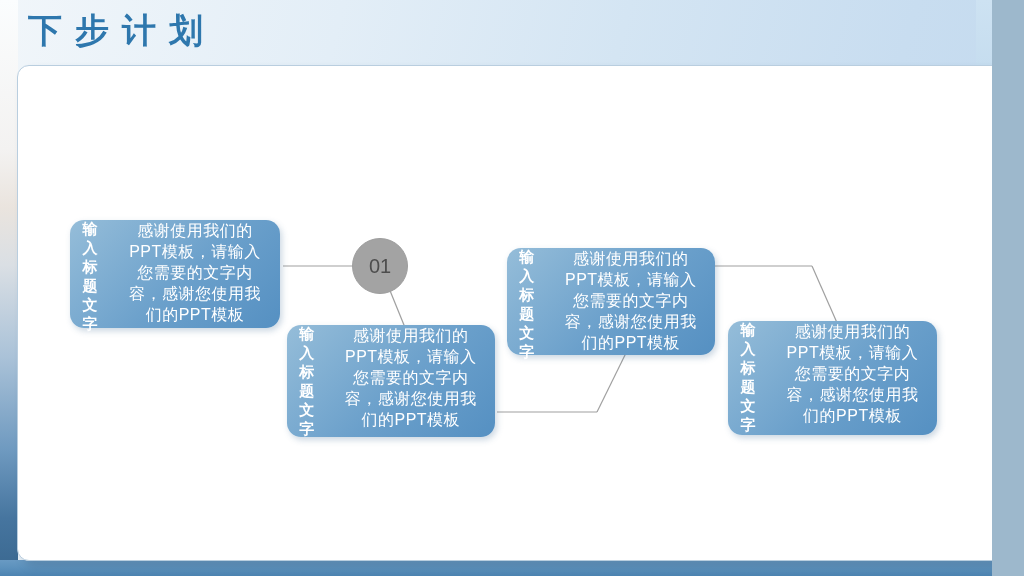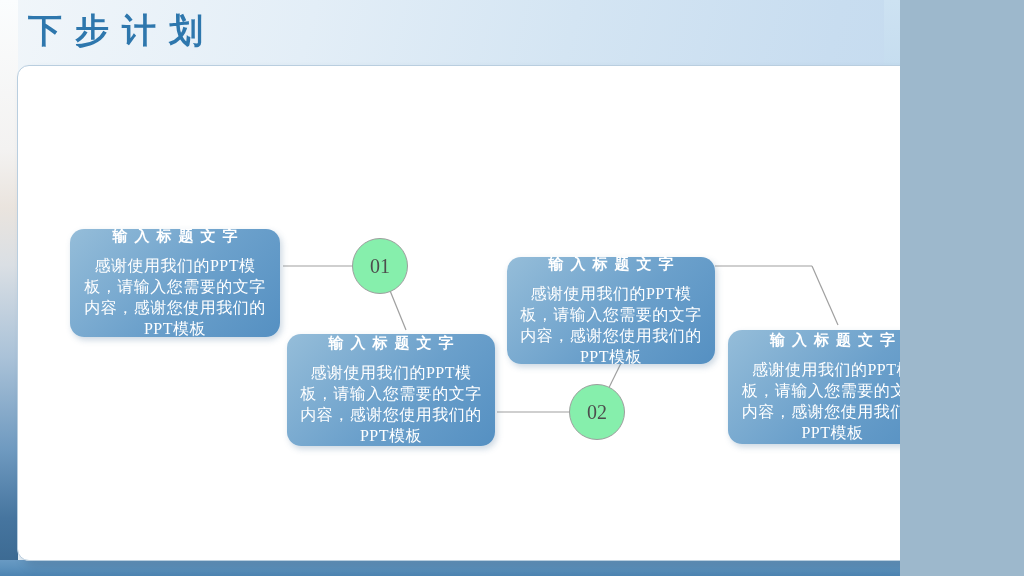--- a/index.html
+++ b/index.html
@@ -1,18 +1,18 @@
 <!DOCTYPE html>
 <html><head>
 <meta charset="utf-8">
 <style>
   html,body{margin:0;padding:0;background:#9db8cc;}
   .slide{
-    position:relative;width:900px;height:576px;overflow:hidden;
-    font-family:Liberation Serif, serif;
+    position:relative;width:992px;height:576px;overflow:hidden;
+    font-family:Liberation Sans, sans-serif;
   }
   
   .bg-base{
     position:absolute;inset:0;
     background:linear-gradient(105deg,#f1f6fa 0%,#e3eef7 30%,#d4e5f3 55%,#c8ddf0 80%,#c2d9ee 100%);
   }
   .bg-left{
     position:absolute;left:0;top:0;width:18px;height:100%;
     background:linear-gradient(180deg,#fbfdfe 0%,#f3f2f1 26%,#eae4de 36%,#dadfe4 46%,#aac2d8 62%,#6f9ac0 78%,#46759f 90%,#39678f 100%);
   }
@@ -38,40 +38,39 @@
     box-sizing:border-box;
   }
   
   .connectors{position:absolute;left:0;top:0;width:1024px;height:576px;pointer-events:none;}
   .connectors line{stroke:#a0a0a0;stroke-width:1.2;}
   
   .card{
     position:absolute;box-sizing:border-box;border-radius:14px;
     background:linear-gradient(135deg,#95bdd9 0%,#6ba0cb 55%,#5590c2 100%);
     box-shadow:2px 3px 6px rgba(70,110,150,0.28);
-    color:#ffffff;display:flex;flex-direction:column;justify-content:center;
+    color:#ffffff;display:flex;flex-direction:row;justify-content:center;
     text-align:center;
-    margin-top:9px;
   }
   .card-1{left:70px;top:220px;width:210px;height:108px;}
   .card-2{left:287px;top:325px;width:208px;height:112px;}
   .card-3{left:507px;top:248px;width:208px;height:107px;}
   .card-4{left:728px;top:321px;width:209px;height:114px;}
   .card-title{
     font-size:15px;font-weight:bold;letter-spacing:7px;padding-left:7px;
     margin-bottom:9px;
   }
   .card-body{
     font-size:16px;line-height:21px;letter-spacing:0.5px;
     padding:0 11px;
   }
   
   .circle{
     position:absolute;width:56px;height:56px;border-radius:50%;
-    background:#86efac;border:1px solid #9e9e9e;box-sizing:border-box;
+    background:#a3a3a3;border:1px solid #9e9e9e;box-sizing:border-box;
     color:#4d4d4d;font-size:20px;
     display:flex;align-items:center;justify-content:center;
   }
   .circle-1{left:352px;top:238px;}
   .circle-2{left:569px;top:384px;}
   .circle-3{left:784px;top:238px;}
 </style>
 </head>
 <body>
 
@@ -109,15 +108,14 @@
     <div class="card-title">输入标题文字</div>
     <div class="card-body">感谢使用我们的PPT模板，请输入您需要的文字内容，感谢您使用我们的PPT模板</div>
   </div>
 
   <div class="card card-4">
     <div class="card-title">输入标题文字</div>
     <div class="card-body">感谢使用我们的PPT模板，请输入您需要的文字内容，感谢您使用我们的PPT模板</div>
   </div>
 
   <div class="circle circle-1">01</div>
-  <div class="circle circle-2">02</div>
 
 </div>
 
 </body></html>

